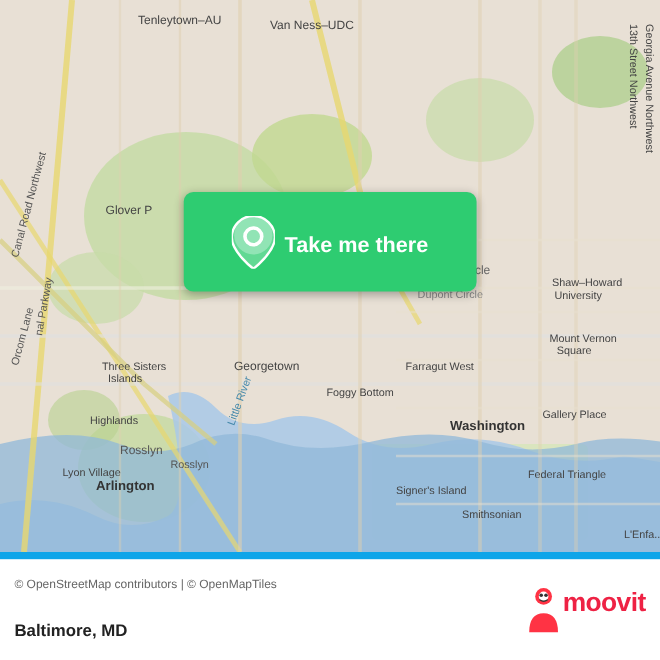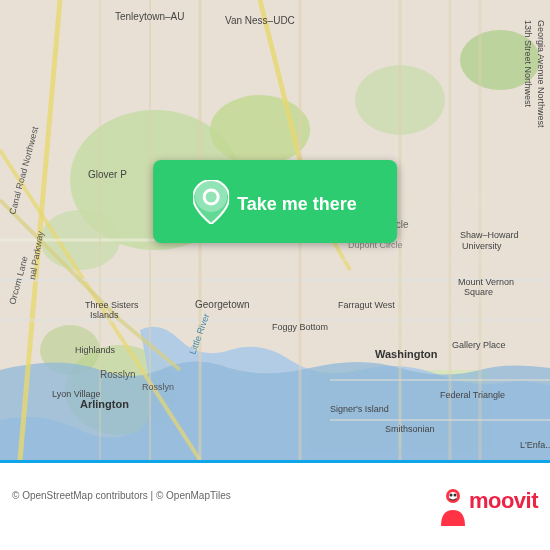--- a/index.html
+++ b/index.html
@@ -21,21 +21,21 @@
 
     
     #info-bar {
       width: 550px;
       height: 90px;
       background: white;
       display: flex;
       align-items: center;
       justify-content: space-between;
       padding: 8px 12px;
-      border-top: 3px solid #0ea5e9;
+      border-top: 6px solid #0ea5e9;
     }
 
     #info-text {
       flex: 1;
     }
 
     #attribution {
       font-size: 10px;
       color: #666;
       margin-bottom: 4px;
@@ -194,20 +194,21 @@
       <span>Take me there</span>
     </button>
   </div>
 </div>
 
 <div id="info-bar">
   <div id="info-text">
     <div id="attribution">© OpenStreetMap contributors | © OpenMapTiles</div>
     <div id="location-name">
       <br>
+      <span>Baltimore, MD</span>
     </div>
   </div>
   <div id="moovit-logo">
 
     <svg width="32" height="38" viewBox="0 0 32 38">
       <ellipse cx="16" cy="8" rx="7" ry="7" fill="#ff3344"></ellipse>
       <path d="M4 38 Q4 22 16 22 Q28 22 28 38Z" fill="#ff3344"></path>
       <circle cx="16" cy="8" r="4" fill="white"></circle>
       <circle cx="14" cy="7" r="1.5" fill="#333"></circle>
       <circle cx="18" cy="7" r="1.5" fill="#333"></circle>

